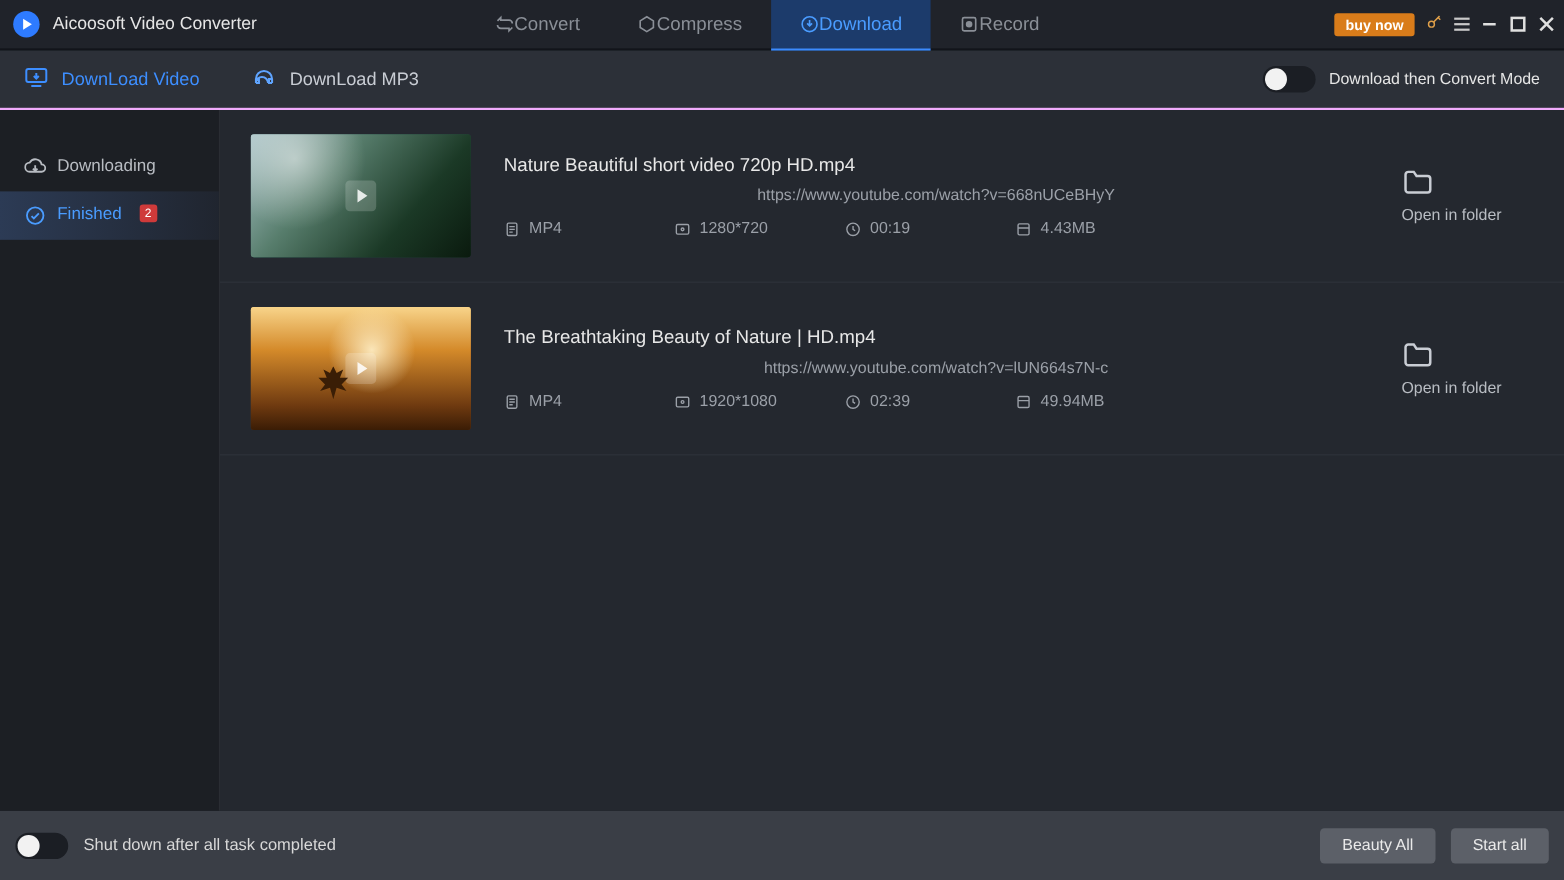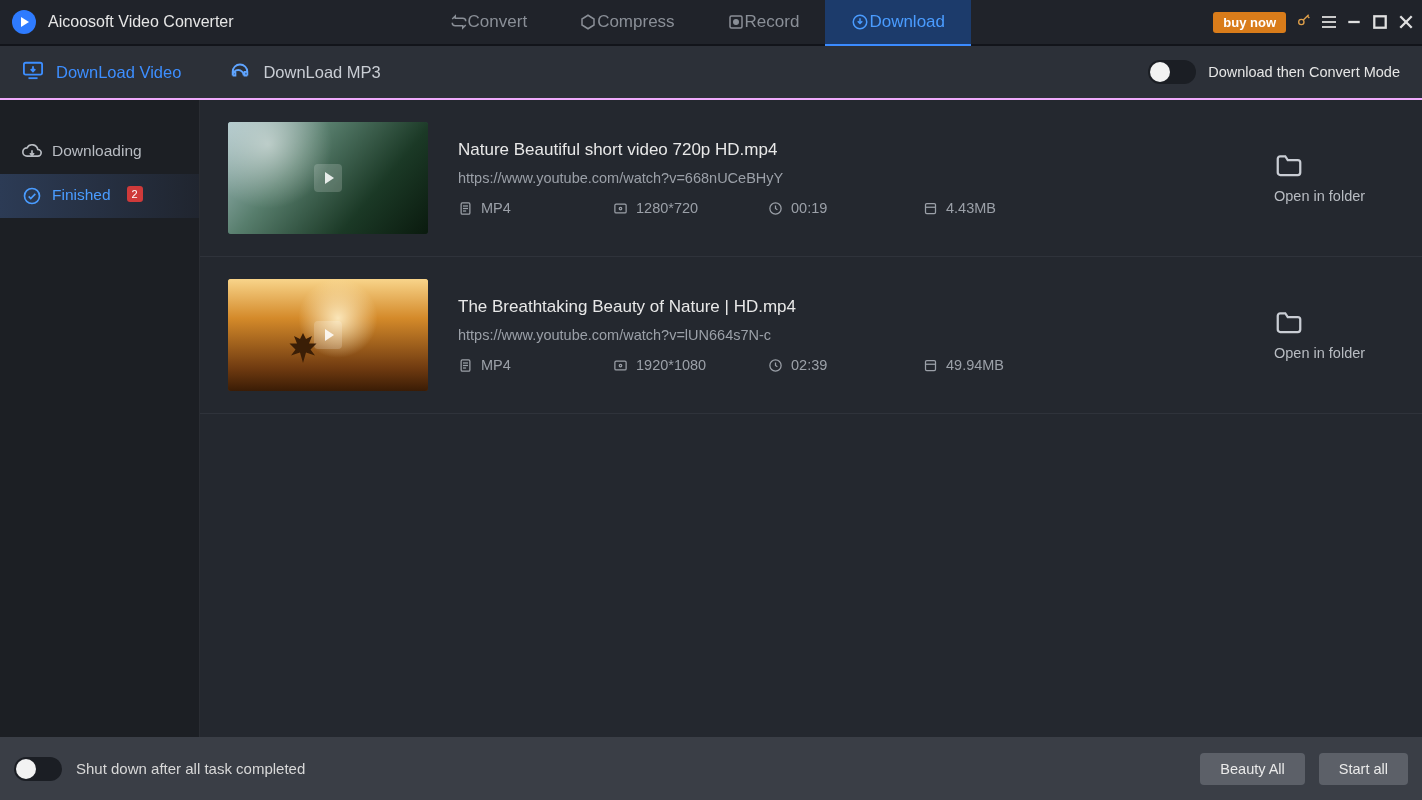--- a/index.html
+++ b/index.html
@@ -62,21 +62,21 @@
      radial-gradient(circle at 20% 20%,rgba(255,255,255,.5),transparent 35%),
      linear-gradient(130deg,#a9c3c7 0%,#577d6c 35%,#1b3926 70%,#0a1a0e 100%);}
   .thumb2{background:linear-gradient(180deg,#f6c86b 0%,#c77222 40%,#5a2b07 100%);}
   .thumb2::before{content:"";position:absolute;inset:0;background:
      radial-gradient(circle at 55% 35%,rgba(255,240,200,.9),transparent 30%),
      linear-gradient(180deg,#f8d48a 0%,#d48a2a 35%,#6f3a10 80%,#3a1c05 100%);}
   .thumb2::after{content:"";position:absolute;left:30%;bottom:28px;width:30px;height:30px;background:#3a1e06;
       clip-path:polygon(50% 0,60% 20%,80% 10%,70% 35%,95% 35%,75% 55%,90% 75%,60% 65%,50% 100%,40% 65%,10% 75%,25% 55%,5% 35%,30% 35%,20% 10%,40% 20%);}
   .meta{flex:1;min-width:0;}
   .file-title{font-size:17px;color:#e8e8e8;margin-bottom:10px;}
-  .file-url{font-size:14.5px;color:#9ba0a8;margin-bottom:14px;}
+  .file-url{font-size:14.5px;color:#9ba0a8;margin-bottom:14px;text-align:center;}
   .file-stats{display:flex;gap:60px;align-items:flex-end;color:#9ba0a8;font-size:14.5px;}
   .stat{display:flex;align-items:center;gap:8px;min-width:95px;}
   .stat svg{width:15px;height:15px;stroke:#9ba0a8;}
   .open-folder{width:120px;display:flex;flex-direction:column;align-items:flex-start;gap:10px;color:#b8bcc2;font-size:14.5px;cursor:pointer;}
   .open-folder svg{width:30px;height:26px;stroke:#c9cdd4;}
   
   .footer{height:63px;background:#3a3e46;display:flex;align-items:center;padding:0 14px;}
   .foot-toggle{width:48px;height:24px;background:#1b1e24;border-radius:12px;position:relative;cursor:pointer;}
   .foot-toggle::before{content:"";position:absolute;width:20px;height:20px;background:#f2f2f2;border-radius:50%;top:2px;left:2px;}
   .foot-label{margin-left:14px;font-size:15px;color:#d8d8d8;}
@@ -102,37 +102,37 @@
       <span>Convert</span>
     </div>
     <div class="main-tab">
       <span class="tab-icon">
         <svg viewBox="0 0 24 24" fill="none" stroke="#8a8f97" stroke-width="2">
             <polygon points="12,3 20,8 20,16 12,21 4,16 4,8"></polygon>
           </svg>
       </span>
       <span>Compress</span>
     </div>
+    <div class="main-tab active">
+      <span class="tab-icon">
+        <svg viewBox="0 0 24 24" fill="none" stroke="#4a9cff" stroke-width="2">
+            <circle cx="12" cy="12" r="9"></circle>
+            <path d="M12 7v7M9 11l3 3 3-3"></path>
+          </svg>
+      </span>
+      <span>Download</span>
+    </div>
     <div class="main-tab">
       <span class="tab-icon">
         <svg viewBox="0 0 24 24" fill="none" stroke="#8a8f97" stroke-width="2">
             <rect x="4" y="4" width="16" height="16" rx="2"></rect>
             <circle cx="12" cy="12" r="3" fill="#8a8f97"></circle>
           </svg>
       </span>
       <span>Record</span>
-    </div>
-    <div class="main-tab active">
-      <span class="tab-icon">
-        <svg viewBox="0 0 24 24" fill="none" stroke="#4a9cff" stroke-width="2">
-            <circle cx="12" cy="12" r="9"></circle>
-            <path d="M12 7v7M9 11l3 3 3-3"></path>
-          </svg>
-      </span>
-      <span>Download</span>
     </div>
   </div>
 
   <div class="title-right">
     <span class="buy-now">buy now</span>
     <span class="key-icon">
       <svg viewBox="0 0 24 24" fill="none" stroke="#e0a04a" stroke-width="2">
           <circle cx="8" cy="15" r="4"></circle>
           <path d="M11 12l8-8M17 6l3 3"></path>
         </svg>

